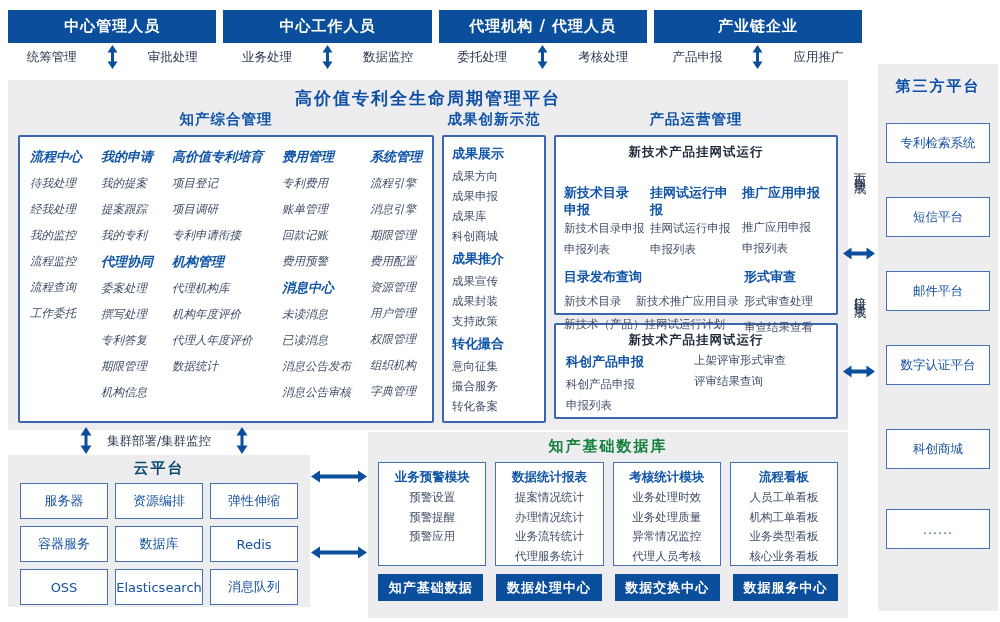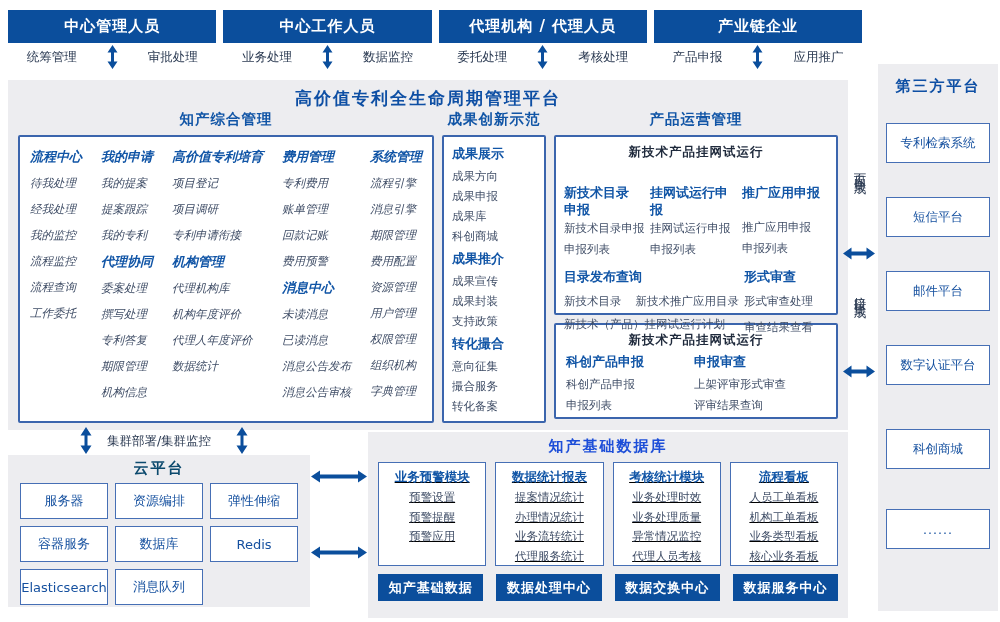--- a/index.html
+++ b/index.html
@@ -77,23 +77,23 @@
   .cloud-panel { position:absolute; left:8px; top:455px; width:302px; height:152px; background:#ededf0; }
   .cloud-title { text-align:center; padding-top:4px; font-weight:bold; font-size:15px; color:#0c4a6e; letter-spacing:2px; }
   .cloud-grid { display:grid; grid-template-columns:repeat(3,1fr); gap:7px; padding:5px 12px 0 12px; }
   .cloud-item { height:36px; background:#fff; border:1.5px solid #466fb5; display:flex; align-items:center; justify-content:center; font-size:13px; color:#15509f; white-space:nowrap; }
 
   .bridge-arrow { position:absolute; }
   .bridge-a1 { left:311px; top:470px; } .bridge-a2 { left:311px; top:546px; }
 
   
   .db-panel { position:absolute; left:368px; top:432px; width:480px; height:186px; background:#ededf0; }
-  .db-title { text-align:center; padding-top:5px; font-weight:bold; font-size:15px; color:#1d4ed8; letter-spacing:2px; }
+  .db-title { text-align:center; padding-top:5px; font-weight:bold; font-size:15px; color:#15803d; letter-spacing:2px; }
   .db-modules { display:flex; gap:9px; padding:6px 10px 0 10px; }
-  .db-module { flex:1; background:#fff; border:1.5px solid #466fb5; height:104px; padding:3px 2px; text-align:center;text-decoration:underline; }
+  .db-module { flex:1; background:#fff; border:1.5px solid #466fb5; height:104px; padding:3px 2px; text-align:center; }
   .db-module .group-title { line-height:22px; font-size:12.5px; }
   .db-module .group-item { line-height:19.5px; font-size:11.5px; }
   .db-footer { display:flex; gap:13px; padding:8px 10px 1px 10px; }
   .db-footer-bar { flex:1; height:27px; background:#0b4e9c; color:#fff; font-weight:bold; font-size:13px; display:flex; align-items:center; justify-content:center; letter-spacing:1px; }
 
   .arrow-svg { display:block; }
 </style>
 </head>
 <body>
 
@@ -303,21 +303,20 @@
         <div class="inner-title">新技术产品挂网试运行</div>
         <div class="brow">
           <div class="bcol1">
             <div class="group-title">科创产品申报</div>
             <div>
                 <div class="group-item">科创产品申报</div>
                 <div class="group-item">申报列表</div>
               </div>
           </div>
           <div class="bcol2">
-            <div class="group-title">申报审查</div>
             <div>
                 <div class="group-item">上架评审形式审查</div>
                 <div class="group-item">评审结果查询</div>
               </div>
           </div>
         </div>
       </div>
     </div>
   </div>
 
@@ -358,20 +357,21 @@
   <div class="cloud-panel">
     <div class="cloud-title">云平台</div>
     <div class="cloud-grid">
 
     <div class="cloud-item">服务器</div>
         <div class="cloud-item">资源编排</div>
         <div class="cloud-item">弹性伸缩</div>
         <div class="cloud-item">容器服务</div>
         <div class="cloud-item">数据库</div>
         <div class="cloud-item">Redis</div>
+        <div class="cloud-item">OSS</div>
         <div class="cloud-item">Elasticsearch</div>
         <div class="cloud-item">消息队列</div>
       </div>
   </div>
 
   <svg class="bridge-arrow bridge-a1 arrow-svg" width="56" height="13" viewBox="0 0 56 13">
       <path d="M0 6.5 L9 0.5 L9 4.5 L47 4.5 L47 0.5 L56 6.5 L47 12.5 L47 8.5 L9 8.5 L9 12.5 Z" fill="#0b4e9c"></path>
     </svg>
   <svg class="bridge-arrow bridge-a2 arrow-svg" width="56" height="13" viewBox="0 0 56 13">
       <path d="M0 6.5 L9 0.5 L9 4.5 L47 4.5 L47 0.5 L56 6.5 L47 12.5 L47 8.5 L9 8.5 L9 12.5 Z" fill="#0b4e9c"></path>

